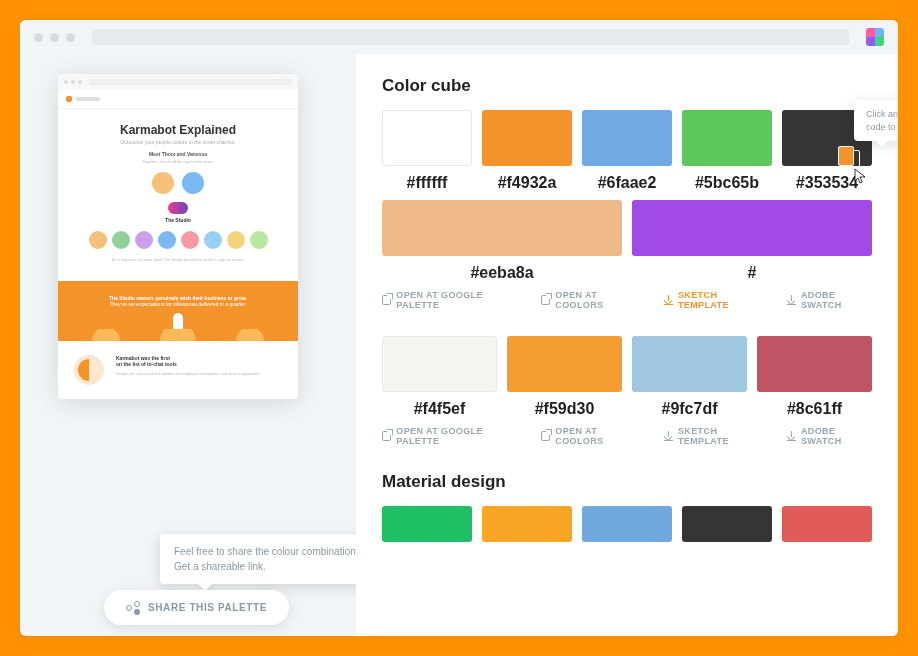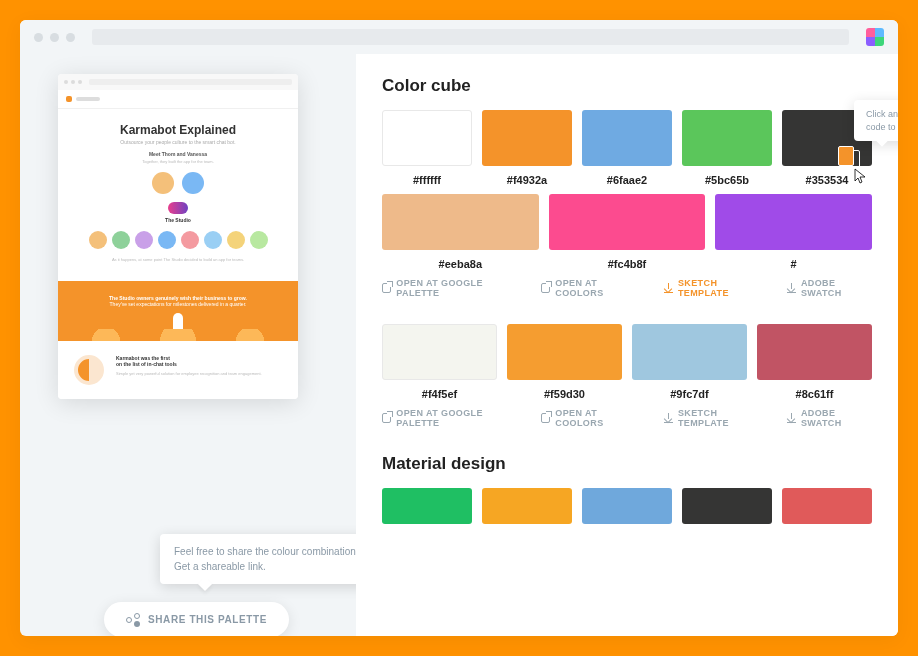--- a/index.html
+++ b/index.html
@@ -39,34 +39,34 @@
 .rocket { width: 10px; height: 18px; background: #fff; border-radius: 5px 5px 0 0; margin: 6px auto 0; }
 .clouds { position: absolute; bottom: 0; left: 0; right: 0; height: 12px; background: radial-gradient(circle at 20% 100%, #fdb858 14px, transparent 14px), radial-gradient(circle at 50% 100%, #fdb858 18px, transparent 18px), radial-gradient(circle at 80% 100%, #fdb858 14px, transparent 14px); }
 .pv-bottom { display: flex; padding: 14px 16px; gap: 12px; align-items: flex-start; }
 .yin { width: 30px; height: 30px; border-radius: 50%; border: 4px solid #fbe6d0; position: relative; background: linear-gradient(90deg, #f4932a 50%, #fbe6d0 50%); }
 .pv-bottom-txt { flex: 1; }
 .pv-bt1 { font-size: 5px; font-weight: 700; color: #333; line-height: 1.3; }
 .pv-bt2 { font-size: 4px; color: #bbb; margin-top: 3px; line-height: 1.4; }
 
 .tooltip-share { position: absolute; left: 140px; top: 480px; background: #fff; border-radius: 4px; box-shadow: 0 3px 14px rgba(0,0,0,0.14); padding: 10px 14px; font-size: 10px; color: #8a99a6; line-height: 1.5; width: 220px; }
 .tooltip-share::after { content: ""; position: absolute; bottom: -5px; left: 40px; width: 10px; height: 10px; background: #fff; transform: rotate(45deg); box-shadow: 2px 2px 4px rgba(0,0,0,0.06); }
-.share-btn { position: absolute; left: 84px; top: 548px; background: #fff; border-radius: 999px; padding: 11px 22px; font-size: 10px; font-weight: 700; letter-spacing: 0.6px; color: #8a99a6; box-shadow: 0 3px 14px rgba(0,0,0,0.1); display: flex; align-items: center; gap: 9px; cursor: pointer; }
+.share-btn { position: absolute; left: 84px; top: 536px; background: #fff; border-radius: 999px; padding: 11px 22px; font-size: 10px; font-weight: 700; letter-spacing: 0.6px; color: #8a99a6; box-shadow: 0 3px 14px rgba(0,0,0,0.1); display: flex; align-items: center; gap: 9px; cursor: pointer; }
 .share-icon { width: 13px; height: 13px; position: relative; }
 .share-icon::before, .share-icon::after { content: ""; position: absolute; width: 4px; height: 4px; border: 1px solid #8a99a6; border-radius: 50%; }
 .share-icon::before { top: 0; left: 8px; box-shadow: 0 8px 0 -1px #8a99a6, 0 8px 0 0 #8a99a6; }
 .share-icon::after { top: 4px; left: 0; }
 
 .content { flex: 1; background: #fff; margin-left: 6px; padding: 22px 26px; overflow-y: hidden; position: relative; }
 .section { margin-bottom: 26px; }
 .sec-title { font-size: 17px; font-weight: 700; color: #222; margin-bottom: 14px; }
 .swatch-row { display: flex; gap: 10px; margin-bottom: 8px; }
 .swatch { flex: 1; display: flex; flex-direction: column; align-items: center; }
 .sw-box { width: 100%; height: 56px; border-radius: 3px; }
 .sw-box.bordered { border: 1px solid #e8e8e8; }
-.sw-label { font-size: 11px; font-weight: 700; color: #222; margin-top: 8px; }
+.sw-label { font-size: 16px; font-weight: 700; color: #222; margin-top: 8px; }
 .actions { display: flex; gap: 24px; font-size: 9px; font-weight: 600; letter-spacing: 0.4px; color: #9aa7b0; }
 .act { display: flex; align-items: center; gap: 5px; cursor: pointer; }
 .act.hl { color: #f4932a; }
 .ext-icon { width: 10px; height: 10px; border: 1.2px solid currentColor; border-radius: 2px; position: relative; }
 .ext-icon::after { content: ""; position: absolute; width: 5px; height: 5px; border-top: 1.2px solid currentColor; border-right: 1.2px solid currentColor; top: -3px; right: -3px; background: #fff; }
 .dl-icon { width: 10px; height: 10px; position: relative; border-bottom: 1.2px solid currentColor; }
 .dl-icon::before { content: ""; position: absolute; left: 4px; top: 0; width: 1.2px; height: 6px; background: currentColor; }
 .dl-icon::after { content: ""; position: absolute; left: 1.5px; top: 3px; width: 5px; height: 5px; border-right: 1.2px solid currentColor; border-bottom: 1.2px solid currentColor; transform: rotate(45deg); }
 
 .tip-copy { position: absolute; left: 498px; top: 46px; background: #fff; border-radius: 4px; box-shadow: 0 3px 14px rgba(0,0,0,0.14); padding: 8px 12px; font-size: 9px; color: #8a99a6; line-height: 1.4; width: 140px; z-index: 10; }
@@ -202,24 +202,20 @@
               <div class="sw-box" style="background: rgb(53, 53, 52);"></div>
               <div class="sw-label">#353534</div>
             </div>
           </div>
         <div class="swatch-row" id="cc-row2">
             <div class="swatch">
               <div class="sw-box" style="background: rgb(238, 186, 138);"></div>
               <div class="sw-label">#eeba8a</div>
             </div>
             <div class="swatch">
-              <div class="sw-box" style="background: rgb(252, 75, 143);"></div>
-              <div class="sw-label">#fc4b8f</div>
-            </div>
-            <div class="swatch">
               <div class="sw-box" style="background: rgb(160, 75, 232);"></div>
               <div class="sw-label">#</div>
             </div>
           </div>
         <div class="actions">
           <div class="act">
               <span class="ext-icon"></span>
               <span>OPEN AT GOOGLE PALETTE</span>
             </div>
           <div class="act">

